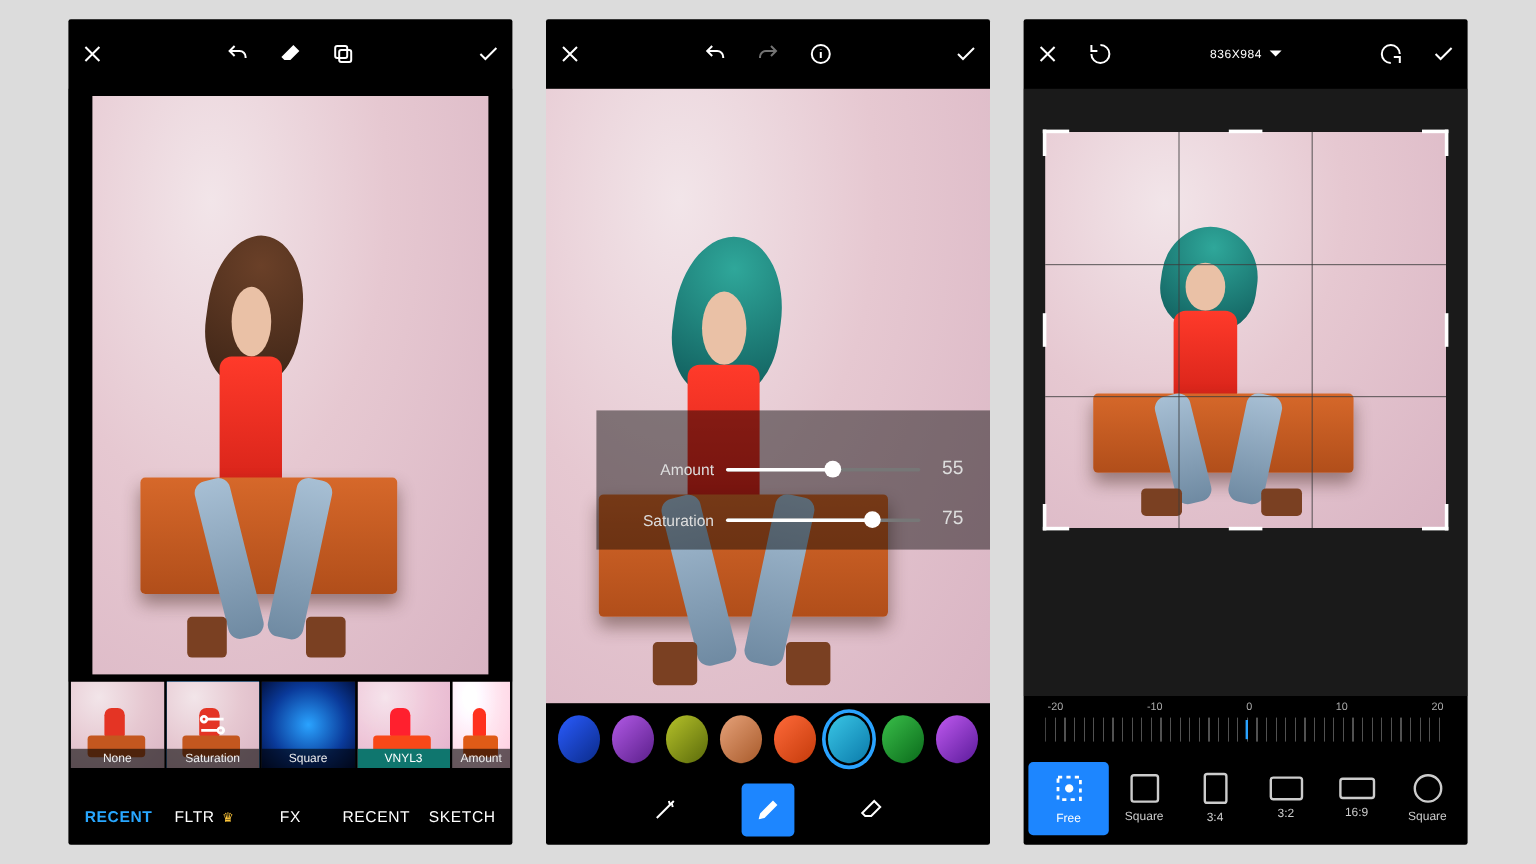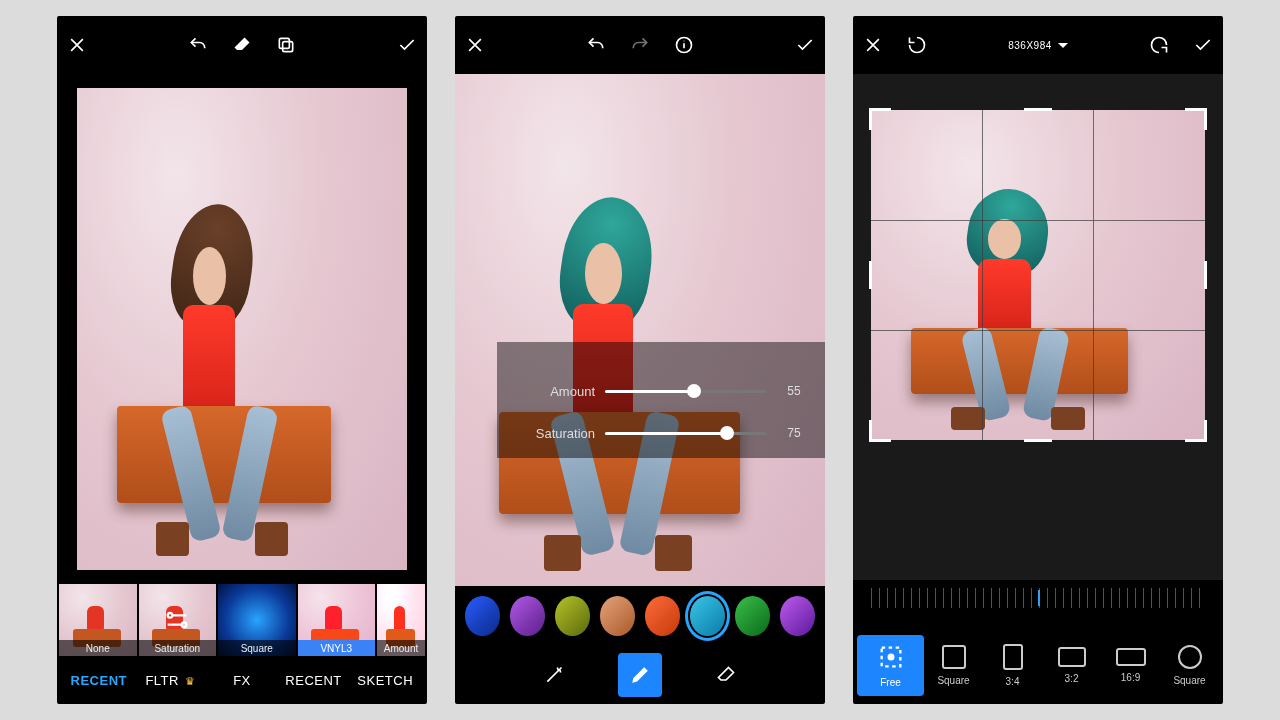--- a/index.html
+++ b/index.html
@@ -119,37 +119,37 @@
     position:absolute; inset:0;
     background: radial-gradient(ellipse at 30% 18%, #f2e5e9 0%, #e6c8d1 50%, #d9b4c3 100%);
   }
   .fx-thumb .mini::after{ content:""; position:absolute; left:18%; bottom:12%; width:62%; height:26%; background:#c4571f; border-radius:3px;}
   .fx-thumb .mini::before{ content:""; position:absolute; left:36%; bottom:36%; width:22%; height:34%; background:#e43424; border-radius:6px 6px 2px 2px;}
   .fx-thumb.galaxy .mini{ background: radial-gradient(circle at 50% 50%, #2aa3ff, #0a3a9a 60%, #021243);}
   .fx-thumb.galaxy .mini::before,.fx-thumb.galaxy .mini::after{display:none;}
   .fx-thumb.vnyl .mini{ filter:saturate(1.4) hue-rotate(-10deg);}
   .fx-thumb.dodger .mini{ filter:contrast(1.1) brightness(1.1);}
   .fx-thumb .cap{ position:absolute; bottom:0; left:0; right:0; height:16px; background:rgba(0,0,0,.6); color:#eee; font-size:10px; display:flex; align-items:center; justify-content:center;}
-  .fx-thumb.vnyl .cap{ background:#3b82f6; color:#fff;}
+  .fx-thumb.vnyl .cap{ background:#0f766e; color:#fff;}
   .fx-thumb.selected{ outline:3px solid #2aa3ff; outline-offset:-3px;}
   .fx-thumb .ctrl{ position:absolute; top:50%; left:50%; transform:translate(-50%,-50%); width:28px; height:28px; }
   .fx-thumb .ctrl svg{width:100%; height:100%;}
-  .tab-bar { display:flex; align-items:center; height:48px; padding:0 6px;}
+  .tab-bar { display:flex; align-items:center; height:48px; padding:0 6px;margin-top:16px;}
   .tab-bar .tab{ flex:1; text-align:center; font-size:13px; letter-spacing:.5px; color:#fff;}
   .tab-bar .tab.active{ color:#28a7ff; font-weight:600;}
   .tab-bar .crown{ color:#ffc73a; margin-left:2px; font-size:11px;}
 
   
   .sliders { position:absolute; left:0; right:0; bottom:128px; padding:28px 14px 4px;margin-left:42px;}
   .slider-row{ display:flex; align-items:center; gap:10px; height:42px;}
   .slider-row .lbl{ width:84px; font-size:13px; color:#ddd; text-align:right;}
   .slider-row .track{ flex:1; height:3px; background:#777; position:relative; border-radius:2px;}
   .slider-row .fill{ position:absolute; left:0; top:0; bottom:0; background:#fff; border-radius:2px;}
   .slider-row .knob{ position:absolute; top:-6px; width:14px; height:14px; background:#fff; border-radius:50%; transform:translateX(-50%);}
-  .slider-row .val{ width:34px; font-size:12px; color:#ddd; text-align:center;}
+  .slider-row .val{ width:34px; font-size:16px; color:#ddd; text-align:center;}
   .swatch-row{ height:60px; display:flex; align-items:center; gap:10px; padding:0 10px; justify-content:center;}
   .swatch{ width:40px; height:40px; border-radius:50%;}
   .swatch.selected{ outline:3px solid #2aa3ff; outline-offset:2px;}
   .tool-row{ height:58px; display:flex; align-items:center; justify-content:center; gap:42px;}
   .tool-btn{ width:44px; height:44px; display:flex; align-items:center; justify-content:center; border-radius:4px;}
   .tool-btn.active{ background:#1d86ff;}
 
   
   .ruler{ height:46px; position:relative; padding-top:4px;}
   .ruler .labels{ display:flex; justify-content:space-between; padding:0 20px; font-size:9px; color:#aaa;}
@@ -402,20 +402,27 @@
           <div class="corner bl"></div>
           <div class="corner br"></div>
           <div class="edge t"></div>
           <div class="edge b"></div>
           <div class="edge l"></div>
           <div class="edge r"></div>
         </div>
       </div>
     </div>
     <div class="ruler">
+      <div class="labels" id="ruler-labels">
+          <span>-20</span>
+          <span>-10</span>
+          <span>0</span>
+          <span>10</span>
+          <span>20</span>
+        </div>
       <div class="ticks">
           <div class="center"></div>
         </div>
     </div>
     <div class="ratio-row" id="ratio-row">
         <div class="ratio-item selected">
           <span class="icon" style="width:28px;height:28px">
             <svg viewBox="0 0 24 24" stroke="#fff" stroke-width="2" fill="none">
               <rect x="4" y="4" width="16" height="16" stroke-dasharray="3 3"></rect>
               <circle cx="12" cy="12" r="2" fill="#fff"></circle>

